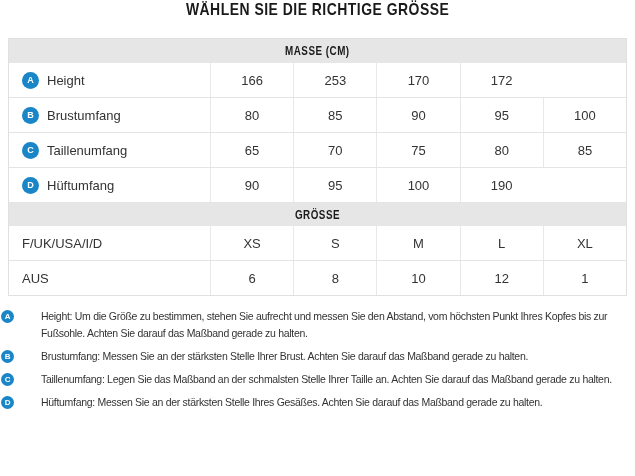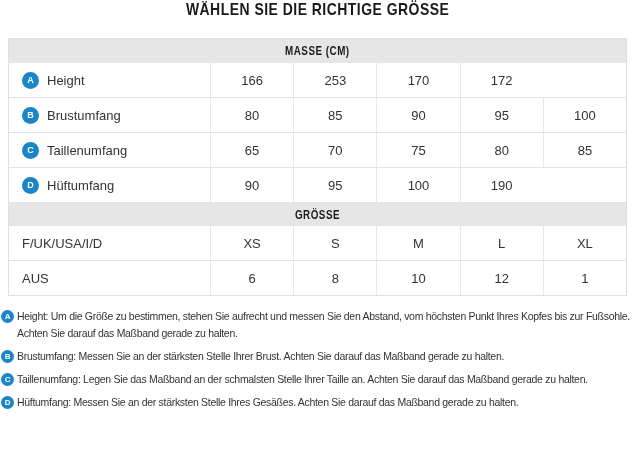--- a/index.html
+++ b/index.html
@@ -84,21 +84,21 @@
   .footnotes { margin: 12px 2px 0 1px; }
   .footnote {
     display: flex;
     gap: 3px;
     margin-bottom: 6px;
     font-size: 10.5px;
     line-height: 17px;
     letter-spacing: -0.3px;
     color: #333333;
   }
-  .fn-text { flex: 1; }
+  .fn-text { flex: 1; margin-left: 24px; }
 </style>
 </head>
 <body>
 
 <div class="page">
 
   <div class="title">
     <span class="cond">WÄHLEN SIE DIE RICHTIGE GRÖSSE</span>
   </div>
 

